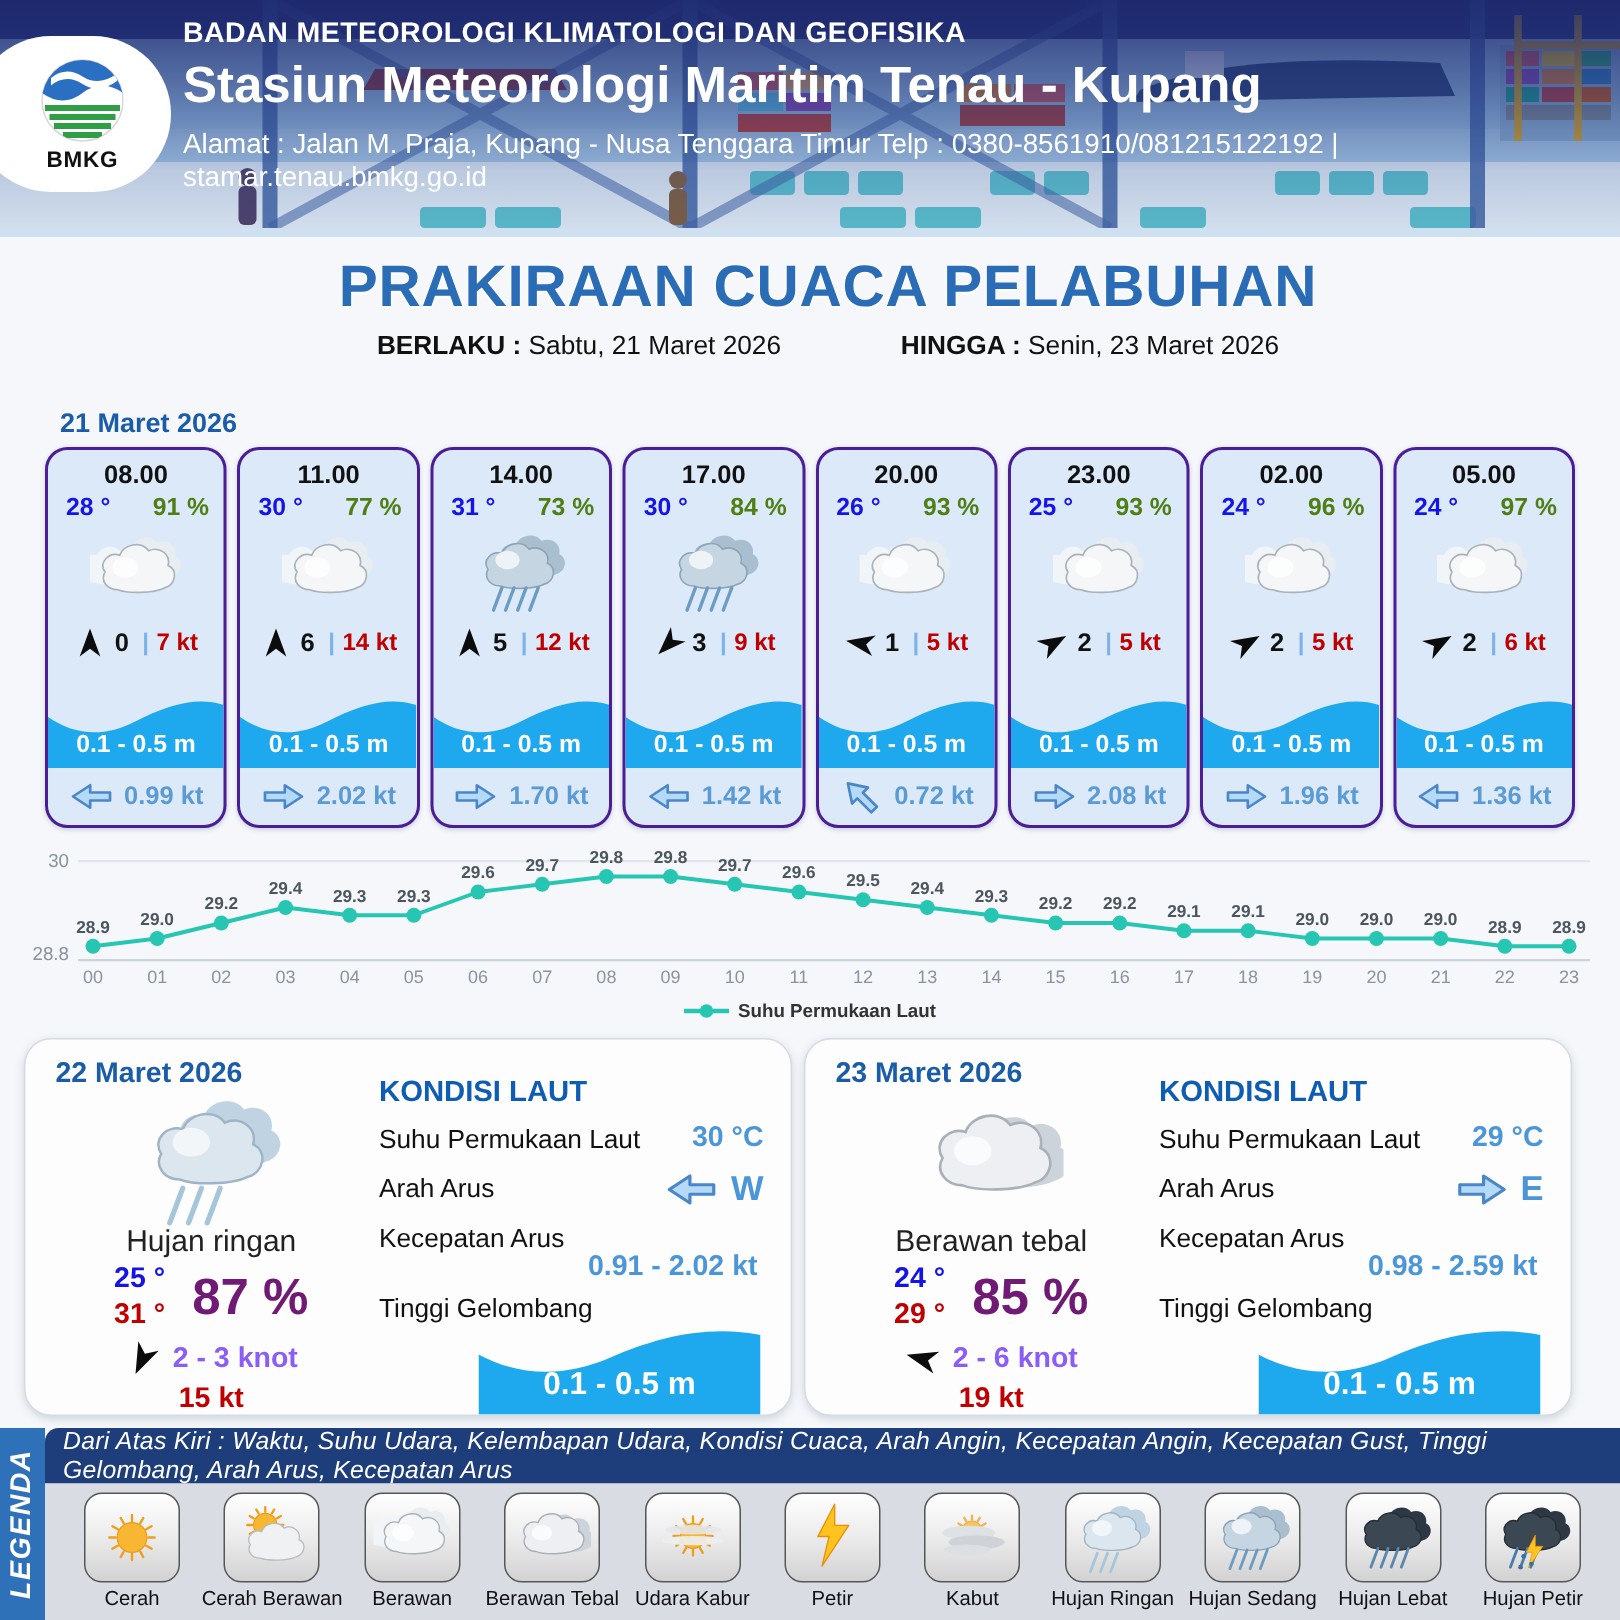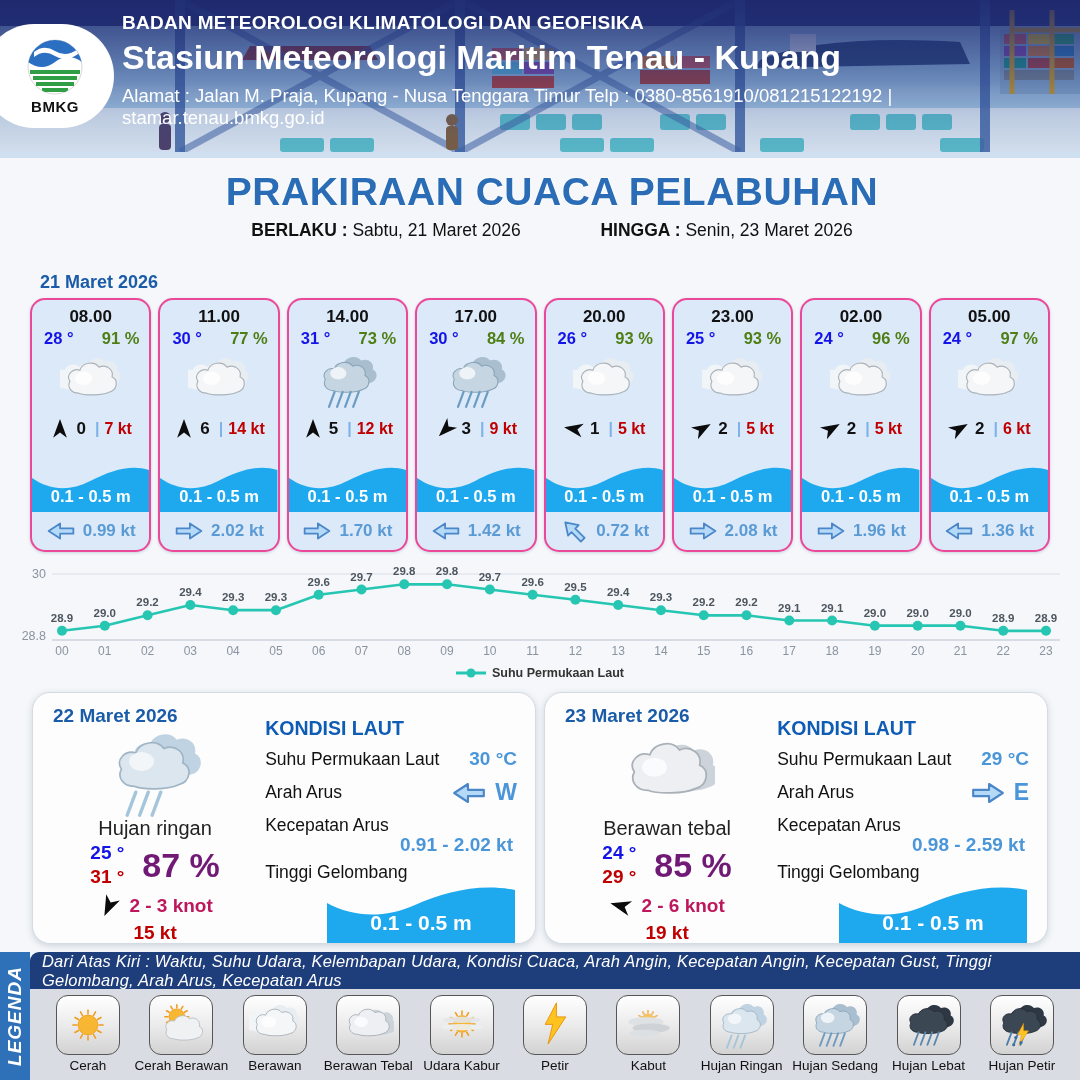--- a/index.html
+++ b/index.html
@@ -27,21 +27,21 @@
     text-shadow:0 1px 0 #fff, 0 0 3px #fff; }
   .title-block h2 { font-size:29px; font-weight:bold; color:#4b99dc; margin-top:2px; }
   .meta-row { margin-top:6px; font-size:17.5px; color:#111; }
   .meta-row b { font-weight:bold; }
   .meta-row .gap { display:inline-block; width:70px; }
 
   .day1-label { margin:2px 0 2px 40px; font-size:18px; font-weight:bold; color:#1a5ca8; height:24px; }
 
   
   .cards-row { display:flex; gap:7px; padding:0 30px; height:254px; }
-  .fcard { flex:1; background:#dbe9f8; border:2px solid #ec4899; border-radius:15px;
+  .fcard { flex:1; background:#dbe9f8; border:2px solid #4c1d95; border-radius:15px;
     overflow:hidden; display:flex; flex-direction:column; position:relative;
     box-shadow:0 1px 3px rgba(70,100,140,.25); }
   .fcard .time { text-align:center; font-size:17px; font-weight:bold; color:#111; margin-top:7px; }
   .fcard .th-row { display:flex; justify-content:space-between; padding:2px 10px 0 12px; }
   .fcard .temp { color:#1414e8; font-weight:bold; font-size:16.5px; }
   .fcard .hum  { color:#4e7e14; font-weight:bold; font-size:16.5px; }
   .fcard .icon-wrap { height:64px; display:flex; align-items:center; justify-content:center; margin-top:2px; }
   .fcard .wind-row { display:flex; align-items:center; justify-content:center; gap:5px; height:30px; }
   .fcard .wind-n { font-size:17px; font-weight:bold; color:#111; }
   .fcard .pipe { color:#7fb2e8; font-weight:bold; font-size:16px; margin-left:4px; }
@@ -52,33 +52,33 @@
     color:#fff; font-weight:bold; font-size:16.5px; z-index:2; }
   .fcard .cur-row { height:38px; display:flex; align-items:center; justify-content:center; gap:7px; }
   .fcard .cur-val { color:#5b9bd5; font-weight:bold; font-size:17px; }
 
   
   .chart-section { height:132px; padding-top:6px; }
   .chart-legend { display:flex; align-items:center; justify-content:center; gap:6px;
     font-size:12.5px; font-weight:bold; color:#333; margin-top:0px; }
 
   
-  .days-row { display:flex; gap:8px; padding:8px 32px 0 32px; height:260px; }
+  .days-row { display:flex; gap:8px; padding:8px 32px 0 16px; height:260px; }
   .dcard { flex:1; background:#fdfdfe; border:1px solid #d5dbe2; border-radius:18px;
     box-shadow:0 2px 6px rgba(90,110,140,.25); padding:12px 18px 10px 20px; display:flex; gap:8px; }
   .dcard .left-col { width:44%; display:flex; flex-direction:column; align-items:center; }
   .dcard .date { align-self:flex-start; font-size:19px; font-weight:bold; color:#1a5ca8; }
   .dcard .big-icon { height:92px; display:flex; align-items:center; justify-content:center; }
   .dcard .cond { font-size:20px; color:#222; margin-top:-2px; }
   .dcard .temps { display:flex; align-items:center; gap:18px; margin-top:2px; }
   .dcard .tmin { color:#1414e8; font-weight:bold; font-size:19px; display:block; }
   .dcard .tmax { color:#c00000; font-weight:bold; font-size:19px; display:block; margin-top:2px; }
   .dcard .hum-big { color:#701a75; font-weight:bold; font-size:34px; }
   .dcard .wind-line { display:flex; align-items:center; gap:8px; margin-top:6px;
-    font-size:19px; font-weight:bold; color:#be185d; }
+    font-size:19px; font-weight:bold; color:#8b5cf6; }
   .dcard .gust-line { color:#c00000; font-weight:bold; font-size:19px; margin-top:4px; }
   .dcard .sea-col { flex:1; padding-top:12px; }
   .sea-title { color:#0f5cb5; font-weight:bold; font-size:19.5px; margin-bottom:8px; }
   .sea-row { display:flex; justify-content:space-between; align-items:center; margin-bottom:9px; }
   .sea-label { font-size:17.5px; color:#111; }
   .sea-val { color:#4b96d9; font-weight:bold; font-size:19px; }
   .sea-val-line { text-align:right; color:#4b96d9; font-weight:bold; font-size:19px; margin:-2px 4px 6px 0; }
   .arah-val { display:flex; align-items:center; gap:8px; }
   .wave-badge { position:relative; width:188px; height:66px; margin:-6px 2px 0 auto; }
   .wave-badge svg { position:absolute; inset:0; }

